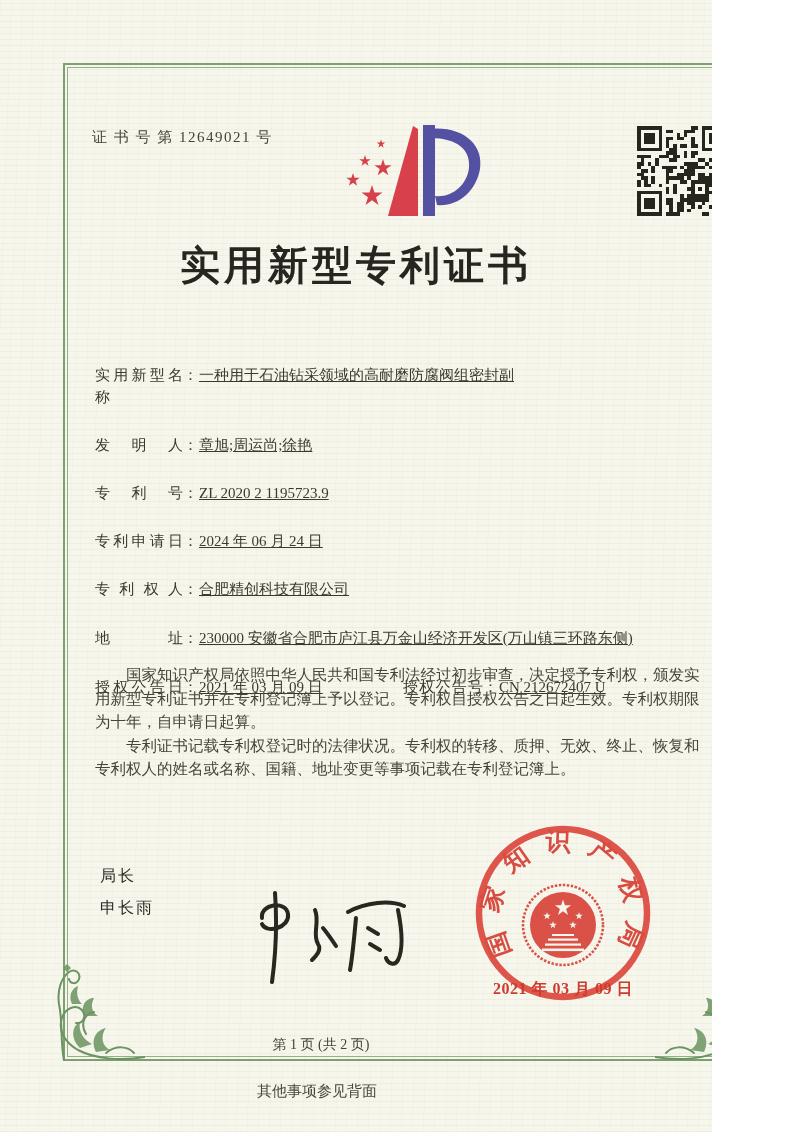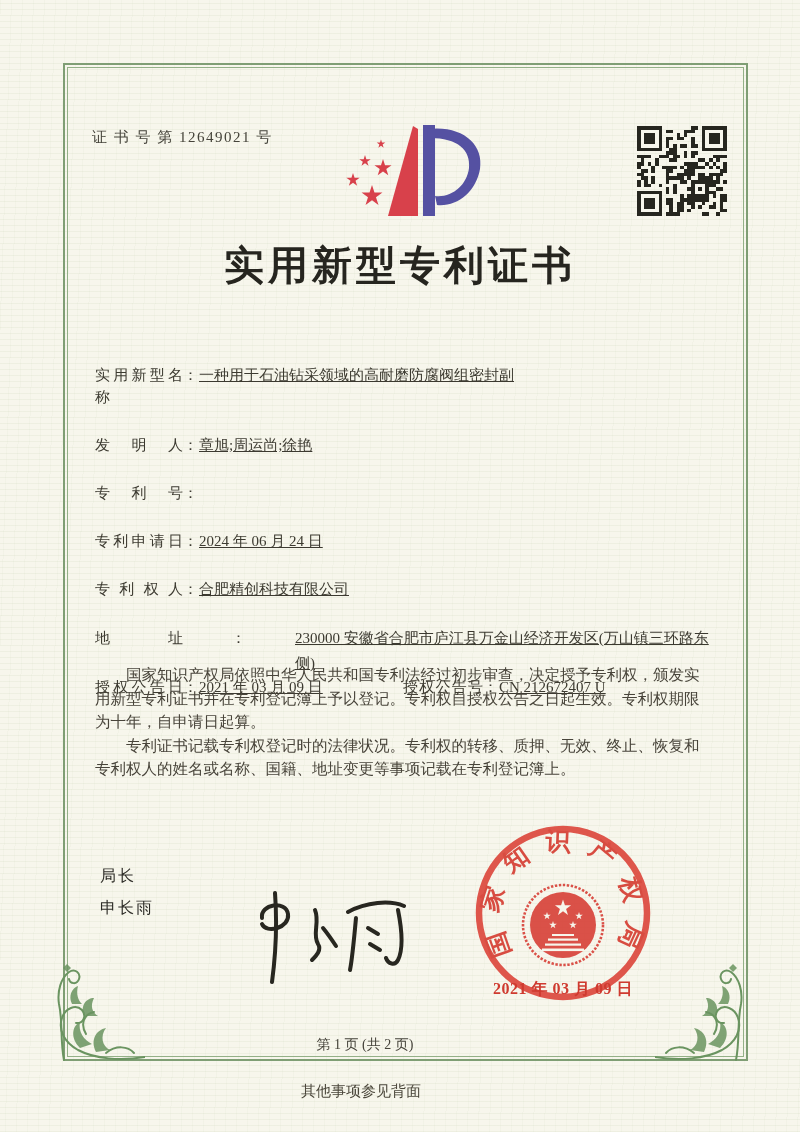--- a/index.html
+++ b/index.html
@@ -1,31 +1,31 @@
 <!DOCTYPE html>
 <html><head>
 <meta charset="utf-8">
 <style>
   html,body{margin:0;padding:0;}
   body{width:800px;height:1132px;font-family:"Liberation Serif","DejaVu Serif",serif;}
-  .page{position:relative;width:800px;height:1132px;overflow:hidden;color:#3a382f;
+  .page{position:relative;width:712px;height:1132px;overflow:hidden;color:#3a382f;
     background:
       repeating-linear-gradient(92deg, rgba(150,175,125,.05) 0 1px, transparent 1px 11px),
       repeating-linear-gradient(0deg, rgba(148,172,118,.09) 0 1px, transparent 1px 6px),
       #f7f6ec;}
   .frame{position:absolute;left:63px;top:63px;width:681px;height:994px;border:2px solid #7f9e74;}
   .frame-inner{position:absolute;left:2px;top:2px;right:2px;bottom:2px;border:1px solid #93b087;}
   .cert-no{position:absolute;left:92px;top:128px;font-size:15px;letter-spacing:1.5px;color:#45433a;}
   .logo{position:absolute;left:330px;top:110px;}
   .qr{position:absolute;left:637px;top:126px;}
   .title{position:absolute;left:0;right:0;top:238px;text-align:center;font-size:40px;font-weight:700;
     letter-spacing:4px;color:#26251f;font-family:Liberation Mono, monospace;}
   .fields{position:absolute;left:95px;top:364px;width:615px;font-size:15px;color:#3c3a30;}
   .frow{display:flex;line-height:22px;margin-bottom:26px;}
-  .frow.addr{line-height:25px;margin-bottom:0;height:50px;gap:48px;}
+  .frow.addr{line-height:25px;margin-bottom:0;height:50px;}
   .flabel{display:inline-block;width:88px;flex:none;text-align:justify;text-align-last:justify;}
   .flabel.r2{width:80px;}
   .colon{flex:none;width:16px;}
   .fvalue{flex:1;text-decoration:underline;}
   .fvalue.gdate{flex:none;width:204px;}
   .paras{position:absolute;left:95px;top:663px;width:612px;font-size:15.5px;line-height:23.5px;color:#48443a;}
   .paras p{margin:0;text-indent:2em;}
   .director{position:absolute;left:100px;top:866px;font-family:"Liberation Sans","DejaVu Sans",sans-serif;
     font-size:16px;letter-spacing:2px;color:#2c2b26;}
   .director div{margin-bottom:11px;}
@@ -304,20 +304,21 @@
         <span class="fvalue">一种用于石油钻采领域的高耐磨防腐阀组密封副</span>
     </div>
     <div class="frow">
       <span class="flabel">发明人</span>
         <span class="colon">：</span>
         <span class="fvalue">章旭;周运尚;徐艳</span>
     </div>
     <div class="frow">
       <span class="flabel">专利号</span>
         <span class="colon">：</span>
+        <span class="fvalue">ZL 2020 2 1195723.9</span>
     </div>
     <div class="frow">
       <span class="flabel">专利申请日</span>
         <span class="colon">：</span>
         <span class="fvalue">2024 年 06 月 24 日</span>
     </div>
     <div class="frow">
       <span class="flabel">专利权人</span>
         <span class="colon">：</span>
         <span class="fvalue">合肥精创科技有限公司</span>

